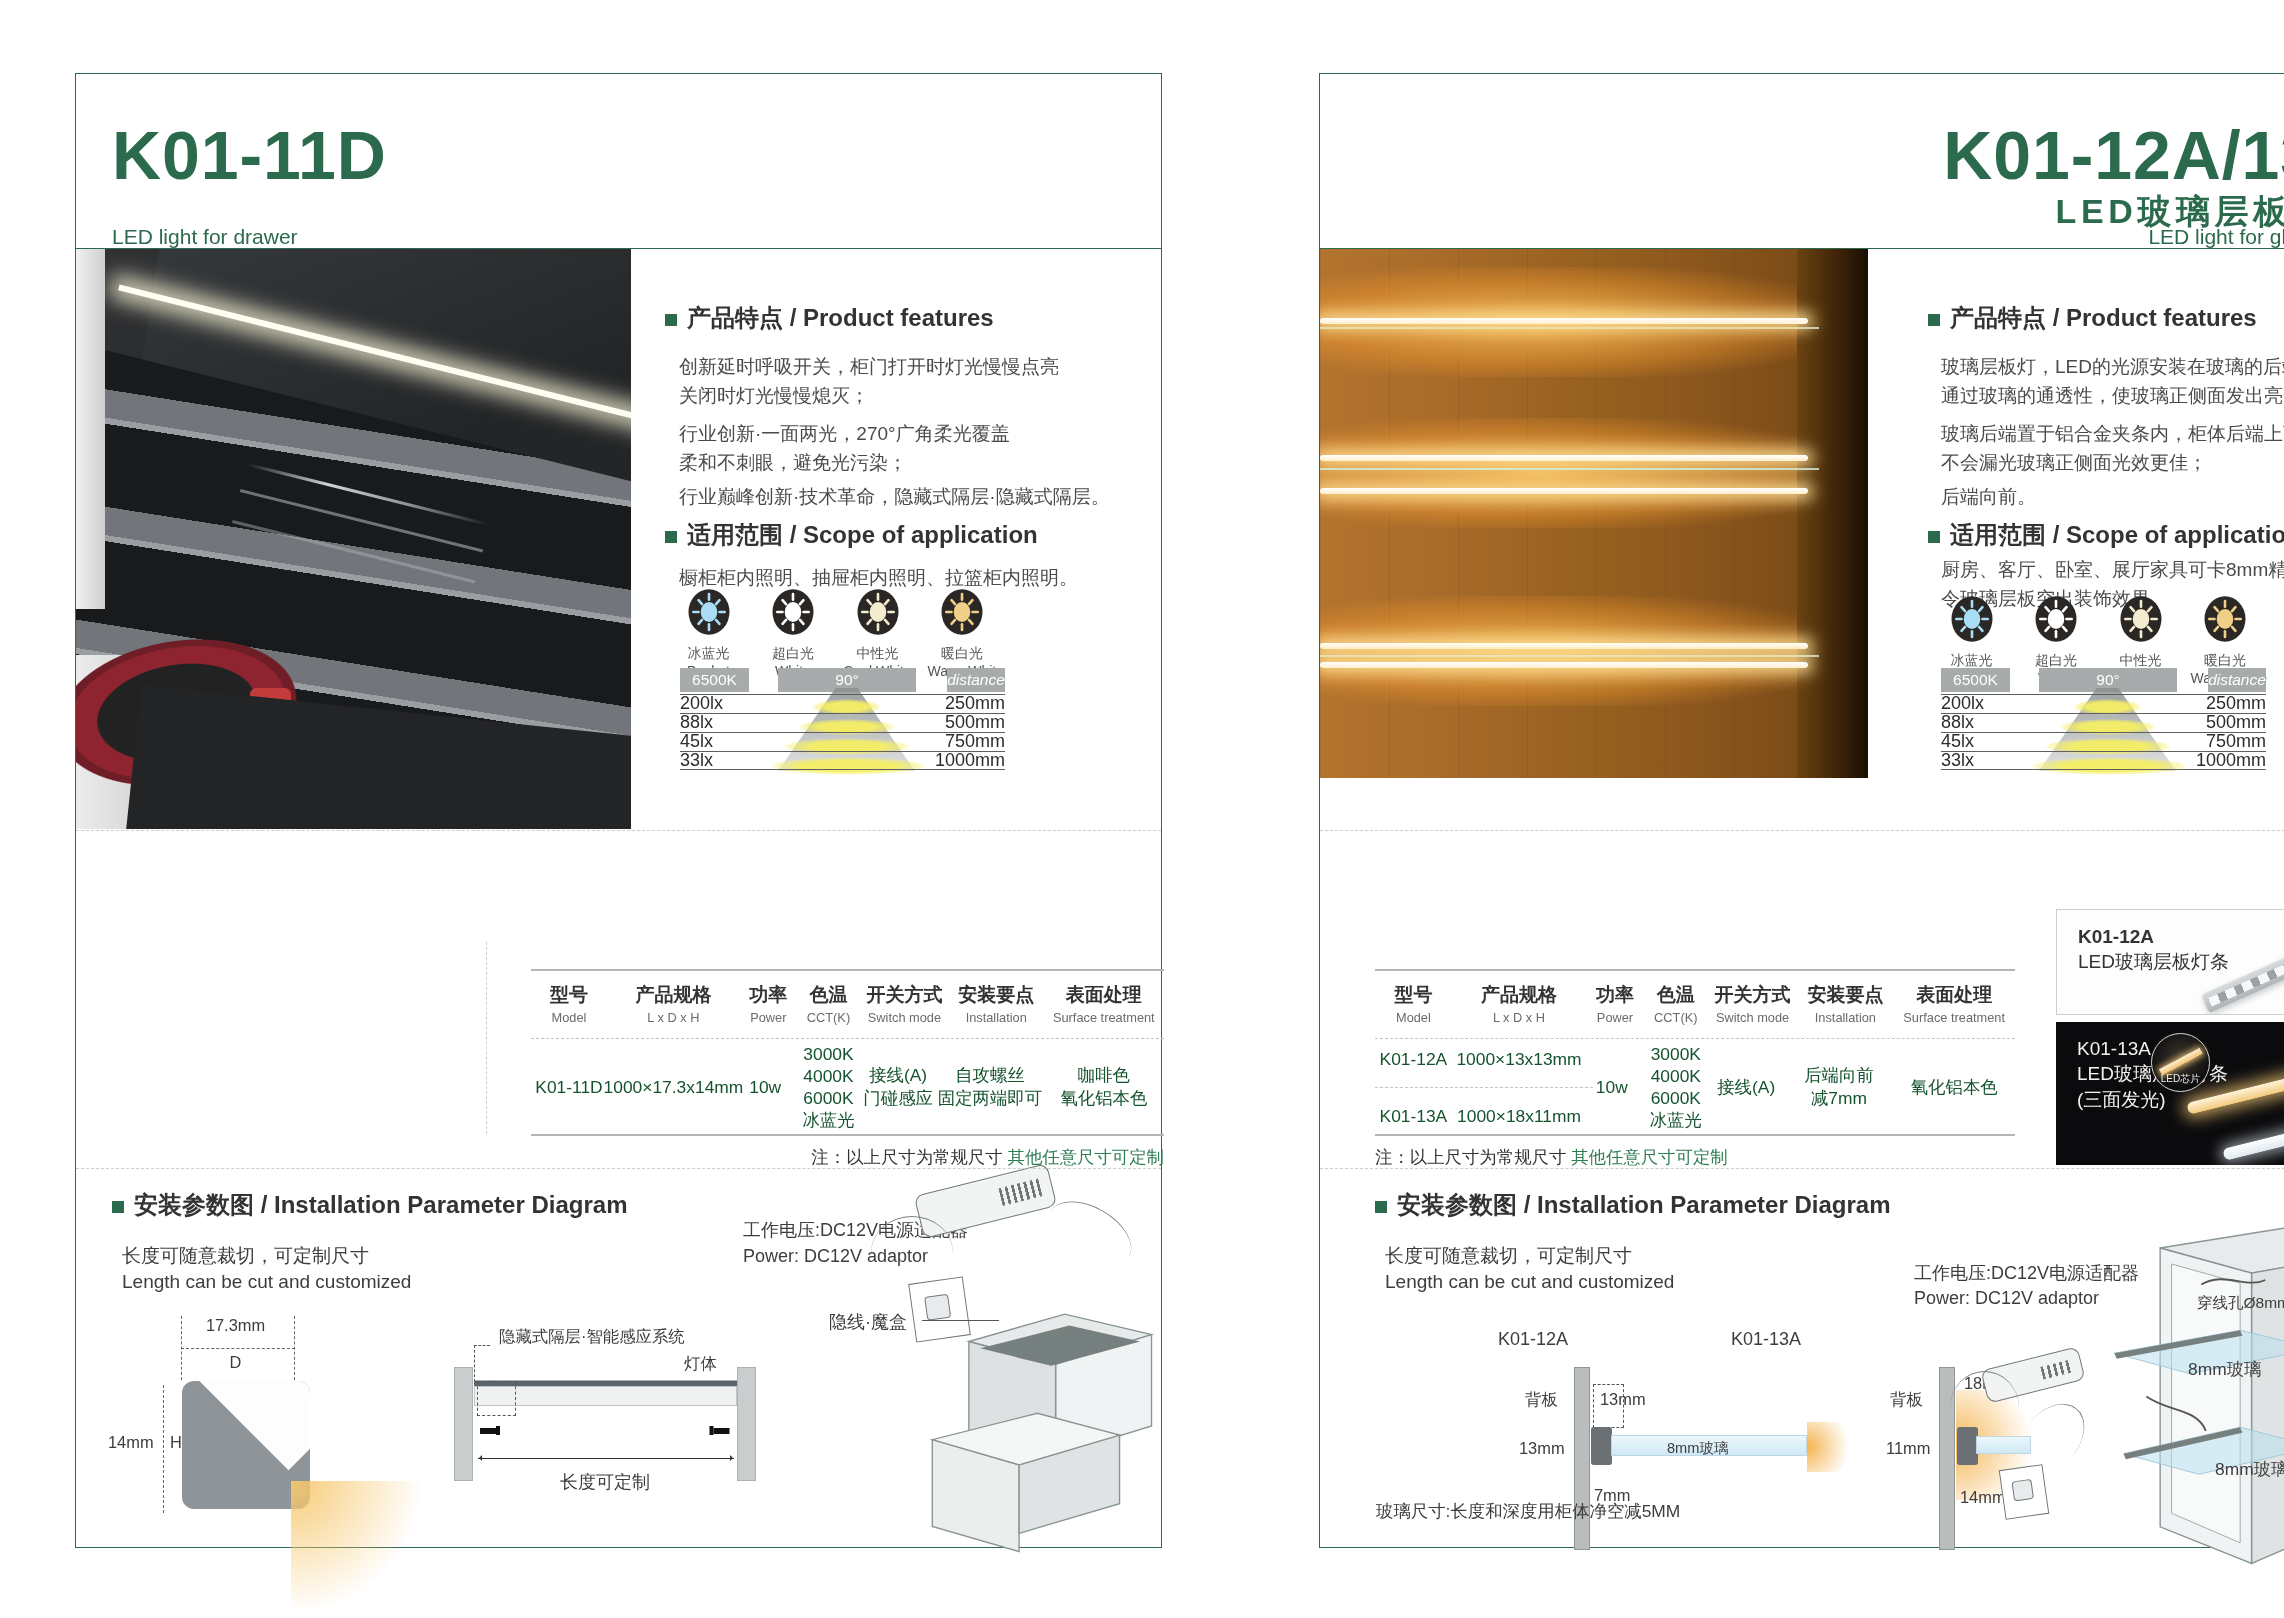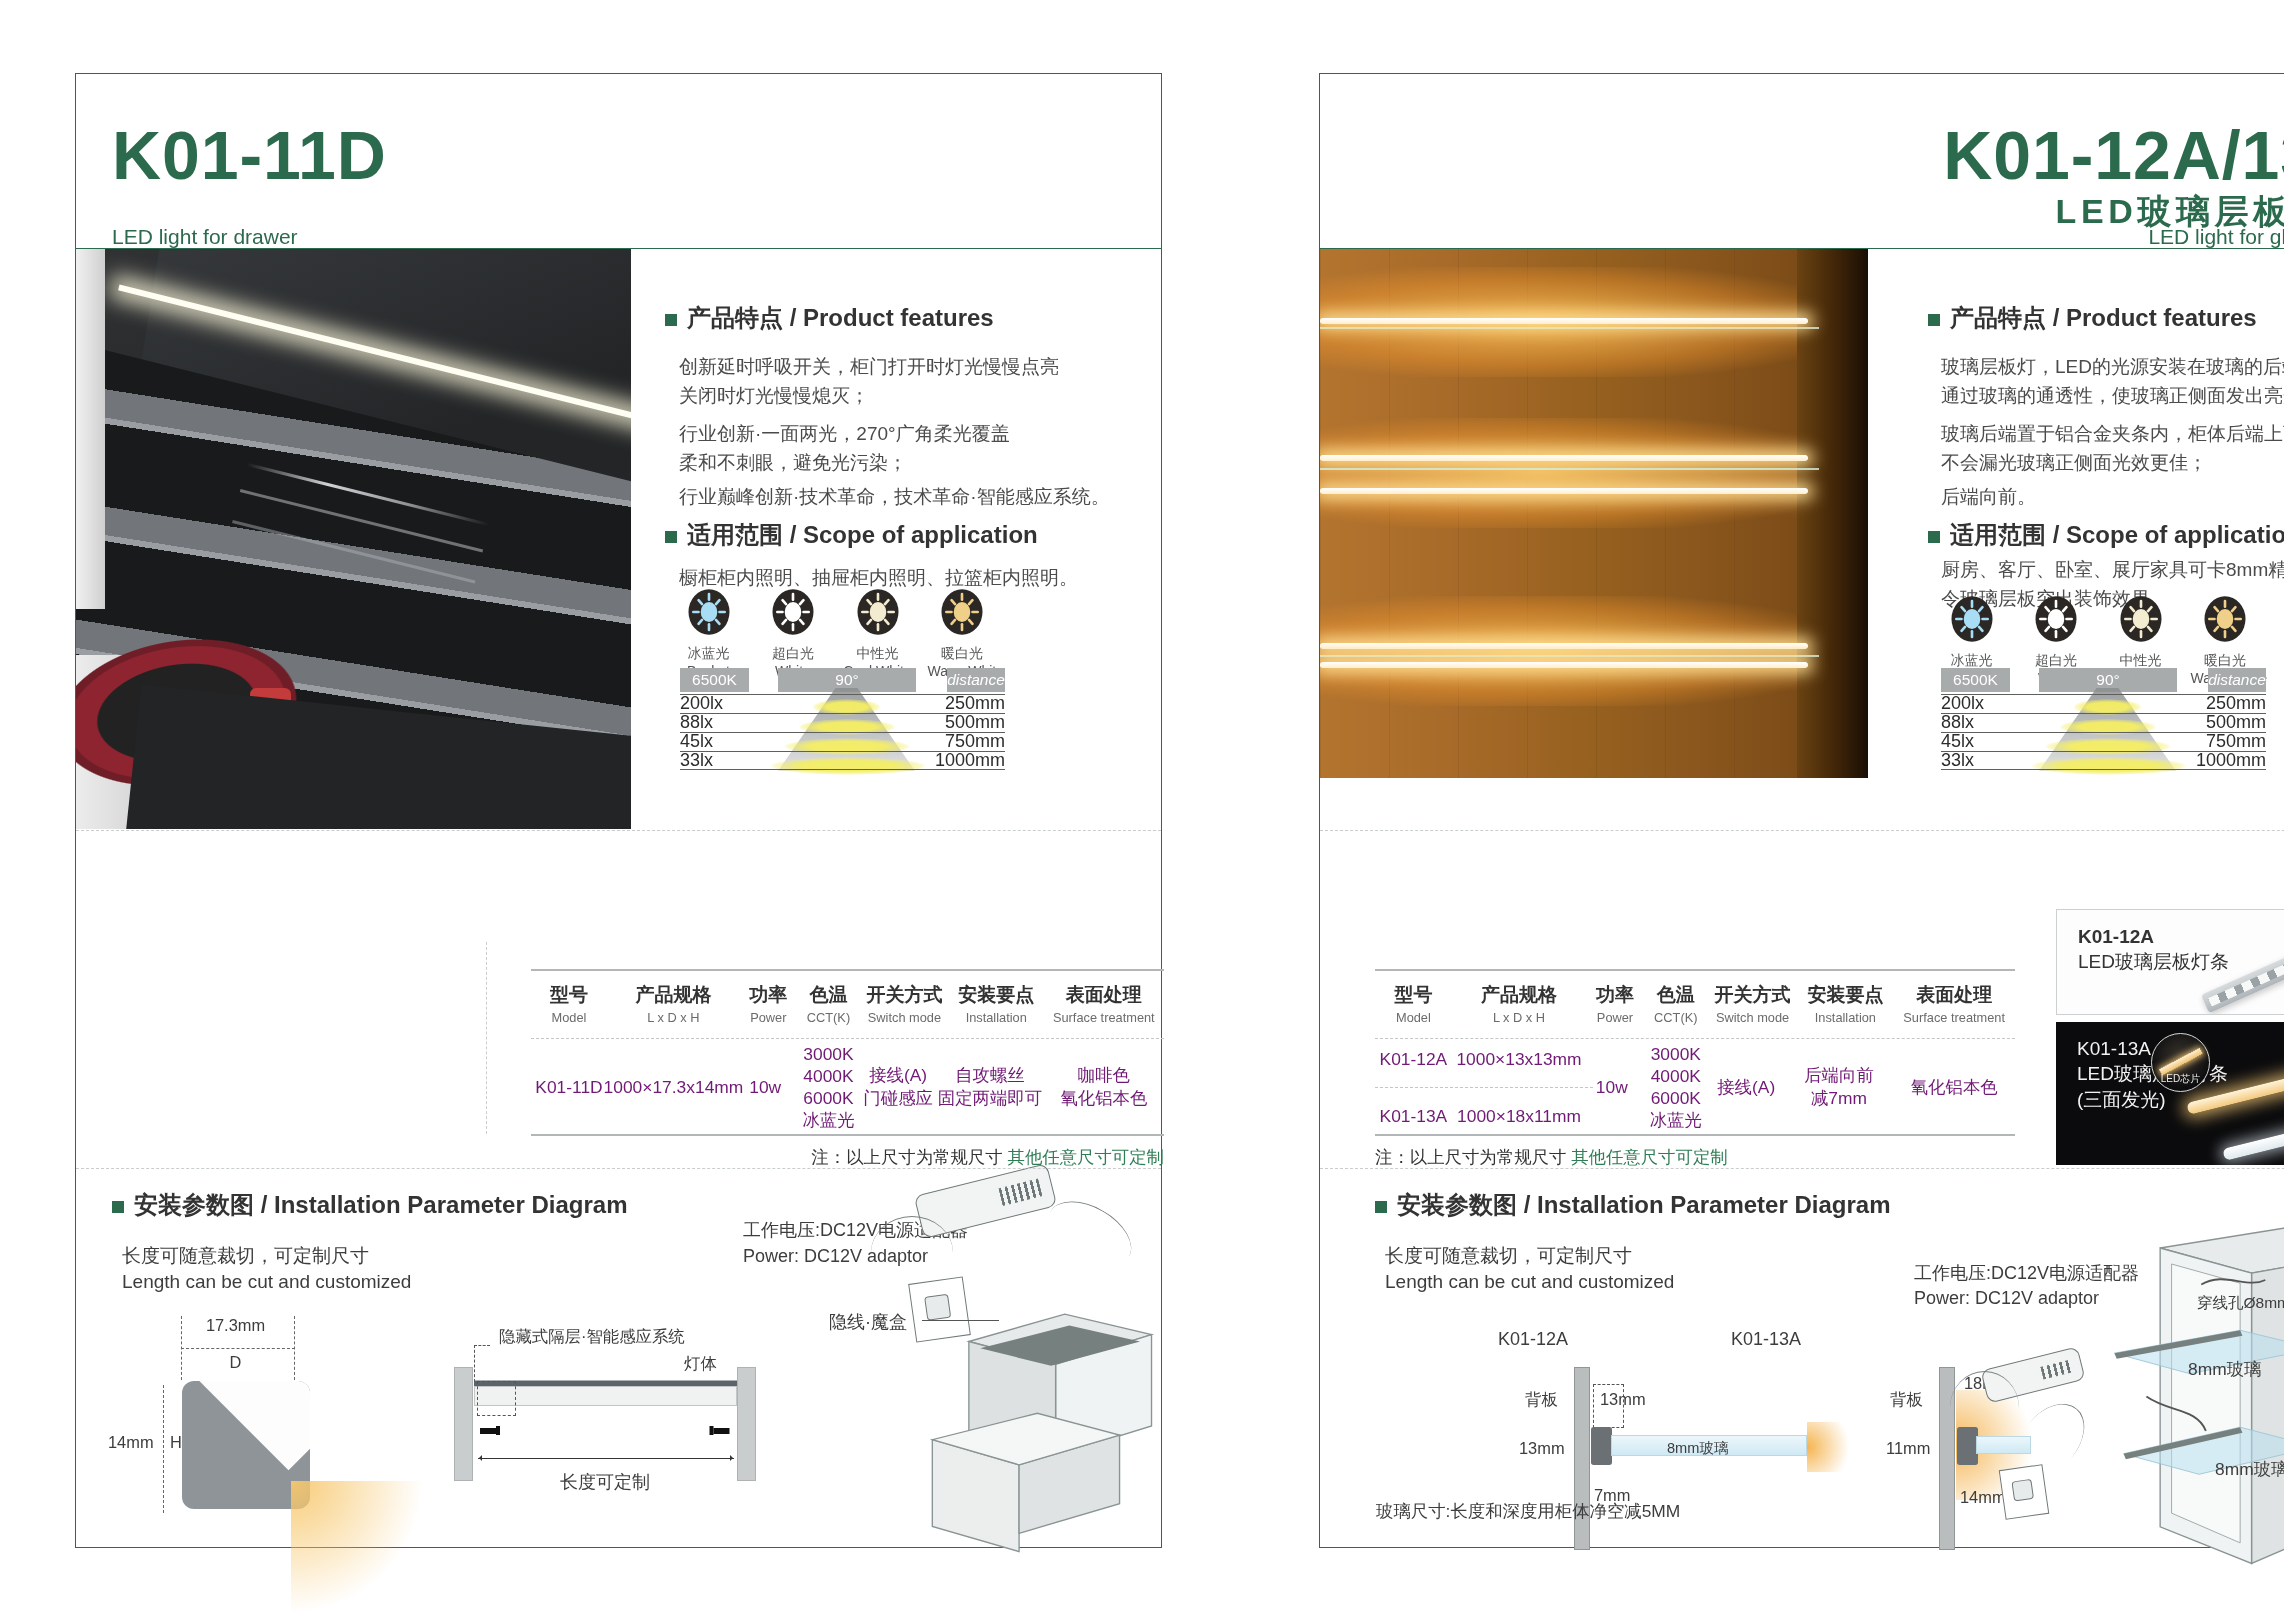--- a/index.html
+++ b/index.html
@@ -95,21 +95,21 @@
 
   
   .stable{position:absolute;}
   .t-top,.t-bot{position:absolute;left:0;right:0;border-top:2.3px solid #b2b6b6;}
   .t-dash{position:absolute;left:0;right:0;border-top:1.4px dashed #c2c6c6;}
   .thead{position:absolute;left:0;right:0;display:grid;grid-template-columns:12% 21% 9% 10% 14% 15% 19%;}
   .th{ text-align:center;}
   .th .cn{font-size:19px;font-weight:bold;color:#333;}
   .th .en{font-size:12.8px;color:#6b6b6b;margin-top:2.7px;}
   .tbody{position:absolute;left:0;right:0;}
-  .cellc{position:absolute;transform:translate(-50%,-50%);text-align:center;font-size:17.4px;color:#701a75;line-height:23px;white-space:nowrap;}
+  .cellc{position:absolute;transform:translate(-50%,-50%);text-align:center;font-size:17.4px;color:#14532d;line-height:23px;white-space:nowrap;}
   .note-line{position:absolute;font-size:17.4px;white-space:nowrap;}
   .note-line .blk{color:#333;} .note-line .grn{color:var(--note);}
 
   
   .inst-sub{position:absolute;font-size:19px;color:#3d3d3d;white-space:nowrap;}
   .dim{position:absolute;font-size:16.4px;color:#3d3d3d;white-space:nowrap;}
   .xprofile{position:absolute;width:128px;height:128px;background:#8e9498;border-radius:12px;overflow:hidden;}
   .xprofile .chan{position:absolute;left:24px;top:-64px;width:146px;height:119px;background:#fdfdfd;transform:rotate(45deg);}
   .xglow{position:absolute;width:137px;height:137px;
       background:radial-gradient(circle at 0 0,rgba(247,200,110,.95),rgba(247,200,110,0) 68%);}
@@ -179,21 +179,21 @@
     <div class="ph1-front"></div>
   </div>
 
   <div class="sechead" style="left:589px;top:228px">
     <span class="sq"></span><span>产品特点 / Product features</span>
   </div>
   <div class="featline" style="left:603px;top:280px">创新延时呼吸开关，柜门打开时灯光慢慢点亮</div>
   <div class="featline" style="left:603px;top:309px">关闭时灯光慢慢熄灭；</div>
   <div class="featline" style="left:603px;top:347px">行业创新·一面两光，270°广角柔光覆盖</div>
   <div class="featline" style="left:603px;top:376px">柔和不刺眼，避免光污染；</div>
-  <div class="featline" style="left:603px;top:410px">行业巅峰创新·技术革命，技术革命·智能感应系统。</div>
+  <div class="featline" style="left:603px;top:410px">行业巅峰创新·技术革命，隐藏式隔层·隐藏式隔层。</div>
 
   <div class="sechead" style="left:589px;top:445px">
     <span class="sq"></span><span>适用范围 / Scope of application</span>
   </div>
   <div class="featline" style="left:603px;top:491px">橱柜柜内照明、抽屉柜内照明、拉篮柜内照明。</div>
 
   <div class="icons" style="left:598px;top:514px">
     <div class="icon-cell">
       <svg class="sun" viewBox="0 0 100 110">
           <ellipse cx="50" cy="55" rx="47" ry="52" fill="#2b2724"></ellipse>

